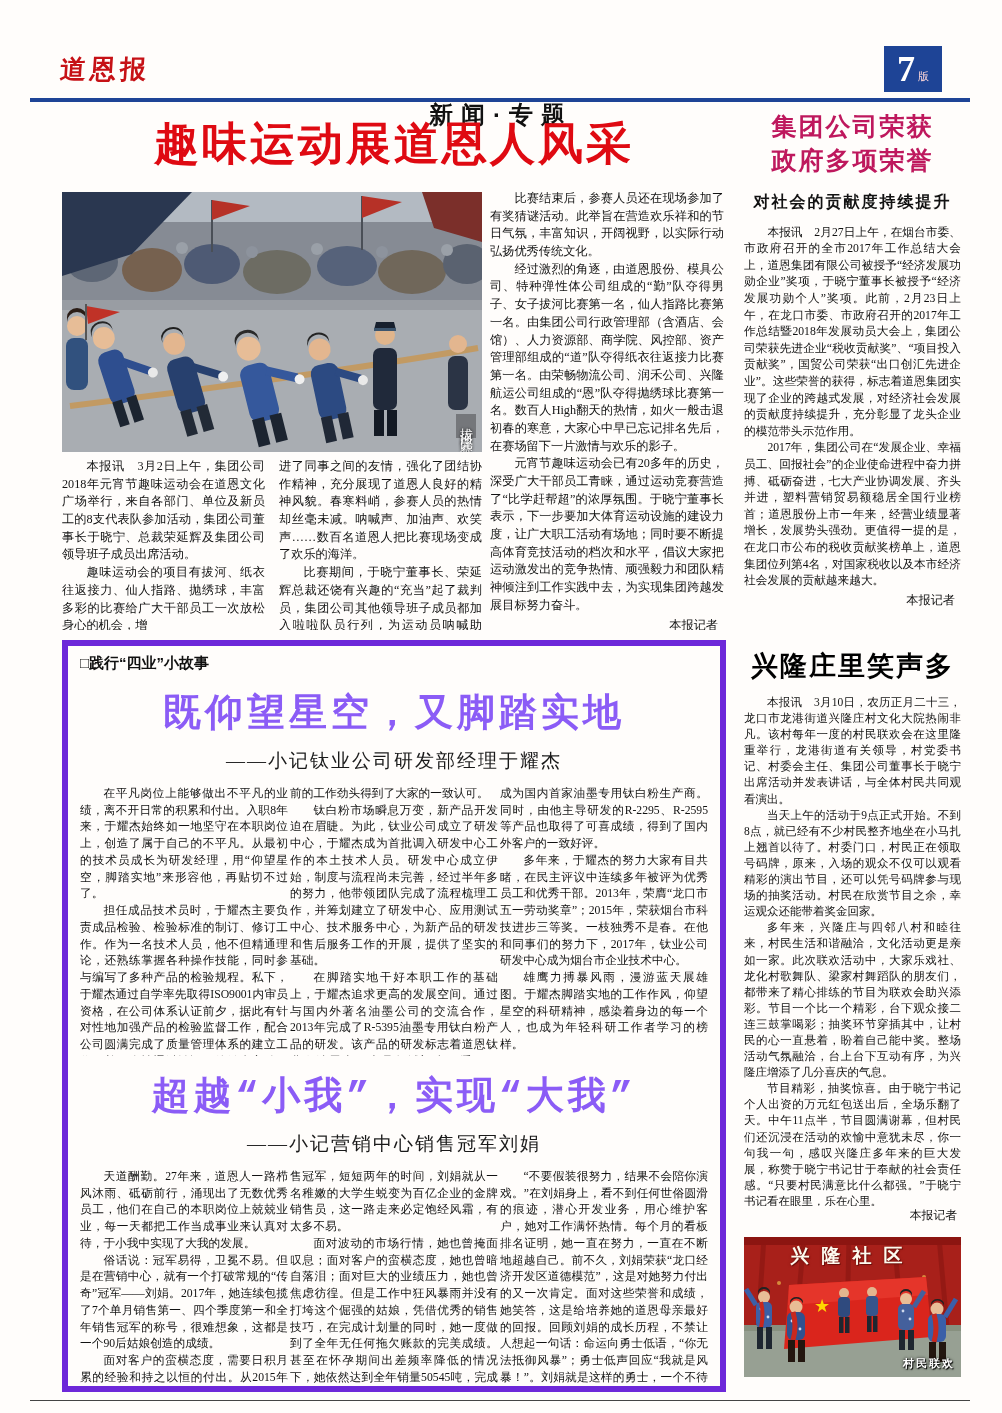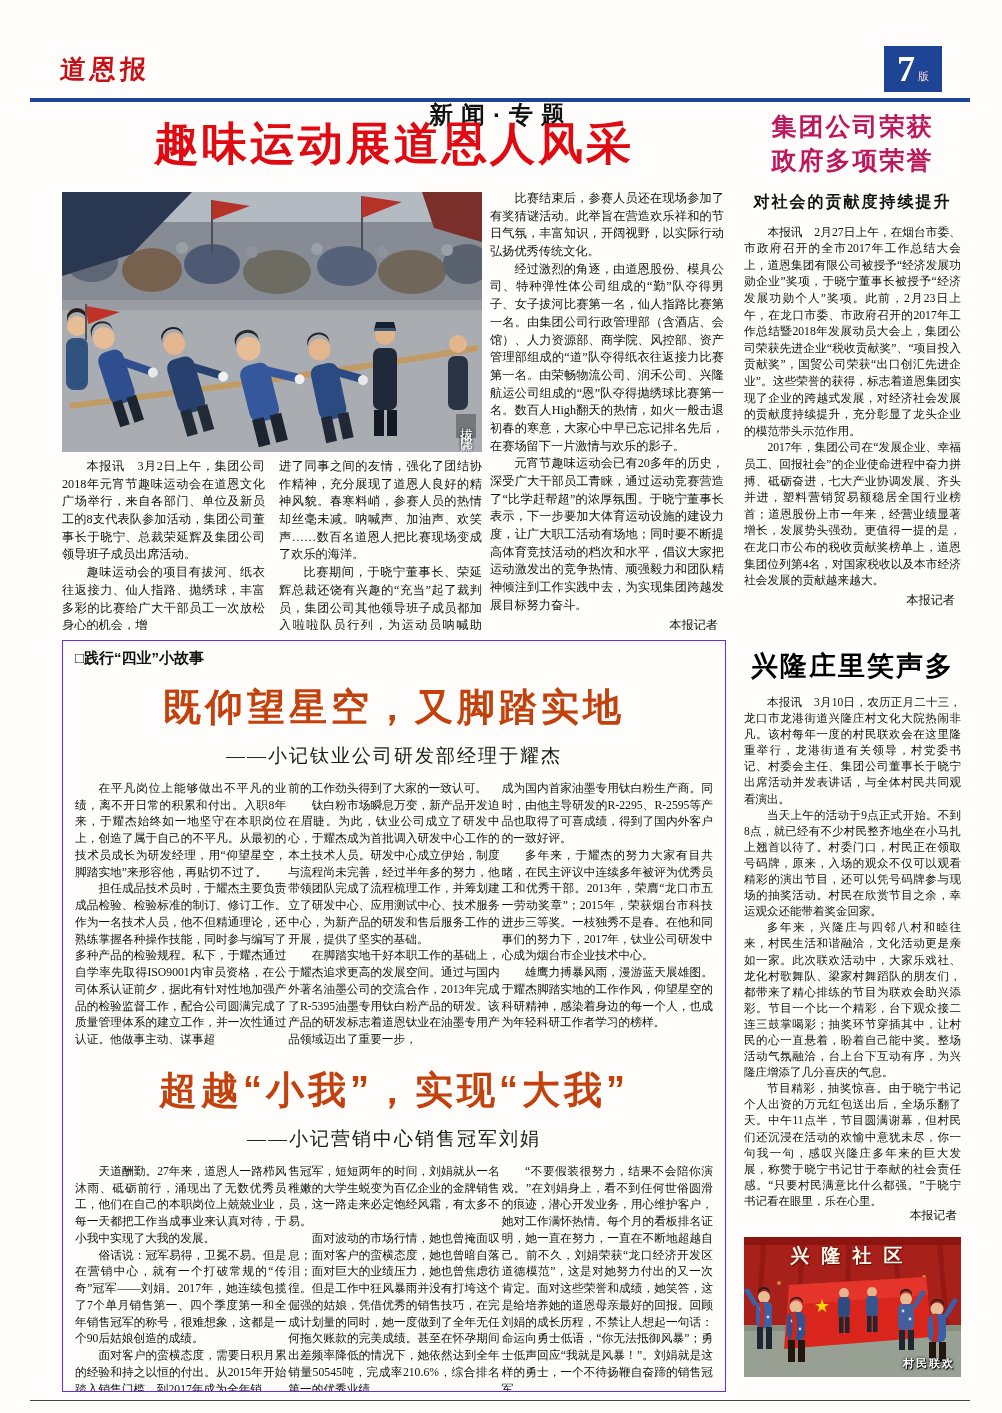--- a/index.html
+++ b/index.html
@@ -43,26 +43,26 @@
 
   
   .honors{left:744px;top:110px;width:217px;height:528px;overflow:hidden;}
   .honors h2{text-align:center;font-family:"Liberation Sans","DejaVu Sans",sans-serif;
              font-size:25px;letter-spacing:2px;line-height:1.35;color:#be185d;}
   .honors .sub{text-align:center;font-size:16px;letter-spacing:2px;margin:14px 0 12px;
              font-family:"Liberation Sans","DejaVu Sans",sans-serif;font-weight:bold;}
   .honors .body-col{font-size:11.7px;line-height:1.42;}
 
   
-  .feature-box{left:62px;top:640px;width:664px;height:752px;border:1px solid #6d28d9;
+  .feature-box{left:62px;top:640px;width:664px;height:752px;border:6px solid #6d28d9;
                padding:8px 12px 6px;overflow:hidden;}
   .kicker{font-family:"Liberation Sans","DejaVu Sans",sans-serif;font-weight:bold;
           font-size:15px;color:#111;}
-  .story-headline{text-align:center;font-family:Liberation Sans, sans-serif;
-          font-weight:bold;font-size:38px;letter-spacing:4px;color:#c2410c;margin-top:14px;white-space:nowrap;}
+  .story-headline{text-align:center;font-family:Liberation Mono, monospace;
+          font-weight:bold;font-size:38px;letter-spacing:4px;color:#8b5cf6;margin-top:14px;white-space:nowrap;}
   .story-sub{text-align:center;font-size:19px;color:#1a1a1a;margin:10px 0 12px;letter-spacing:2px;}
   .cols{display:flex;gap:2px;}
   .cols .fcol{flex:1;font-size:11.7px;line-height:1.43;text-align:justify;overflow:hidden;}
   .story1 .fcol{height:270px;}
   .story2 .fcol{height:252px;}
 
   
   .xl-headline{left:744px;top:648px;width:217px;text-align:center;
           font-family:"Liberation Sans","DejaVu Sans",sans-serif;font-weight:bold;
           font-size:27px;letter-spacing:2px;color:#000;white-space:nowrap;}

